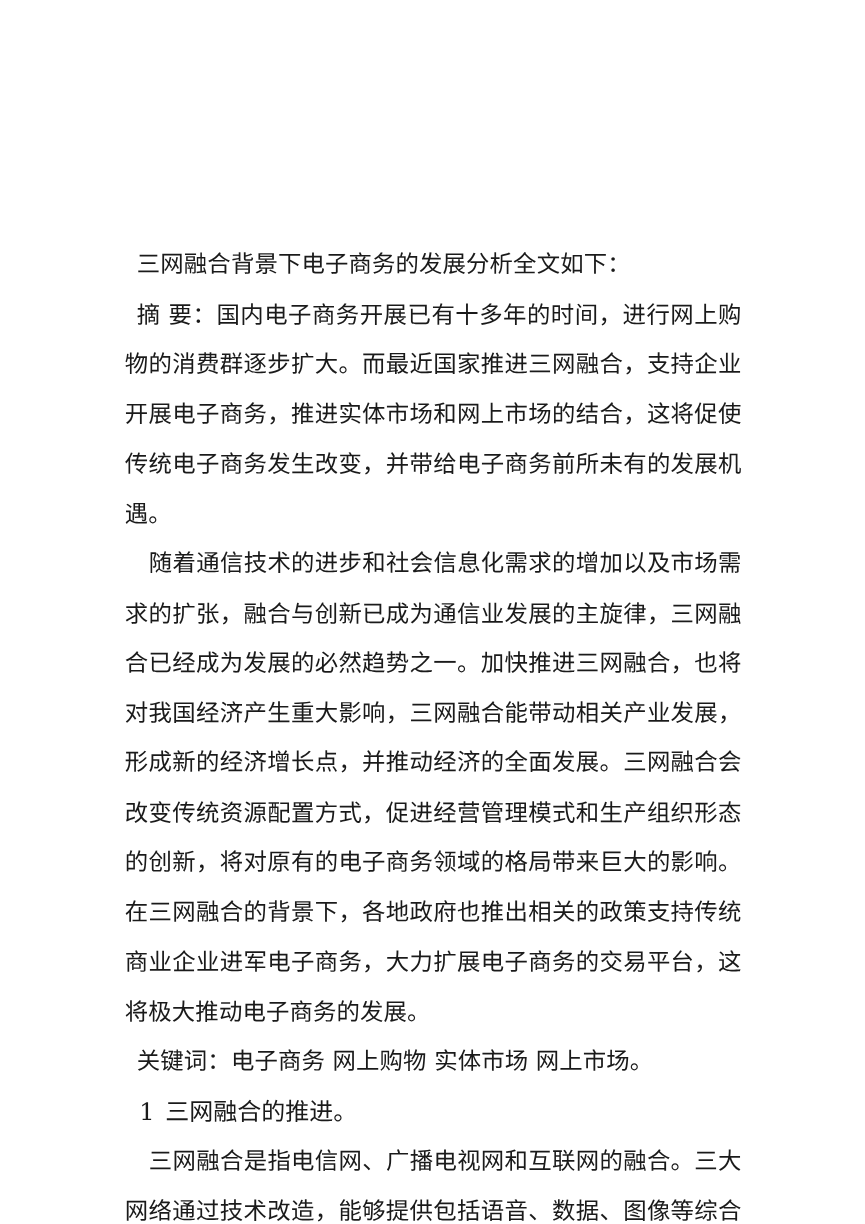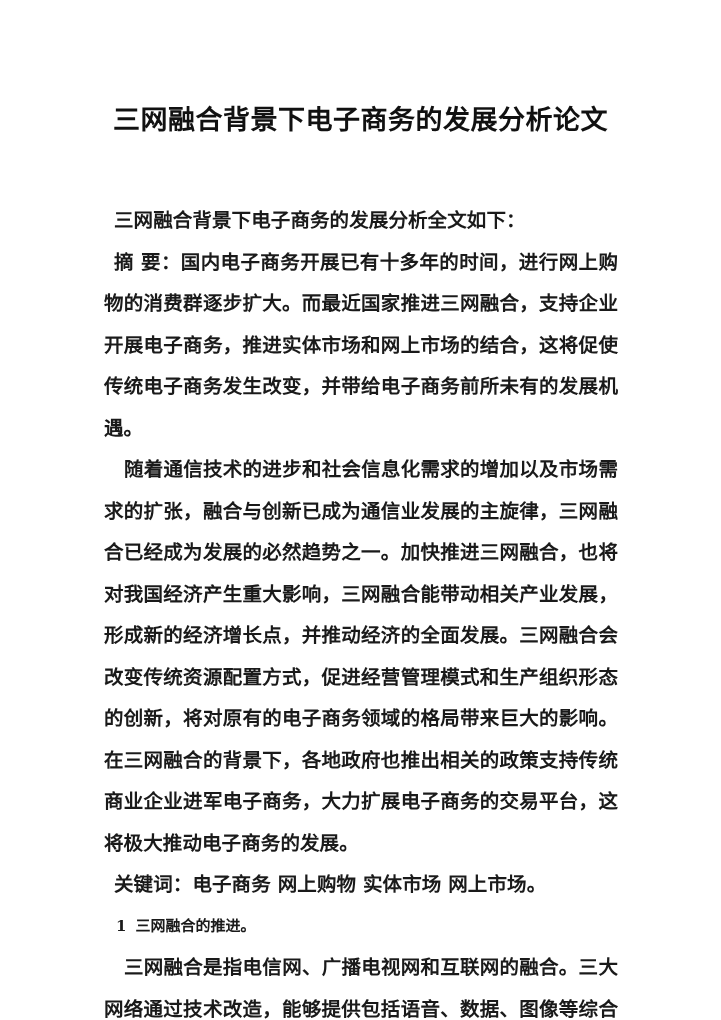--- a/index.html
+++ b/index.html
@@ -44,57 +44,56 @@
   }
 
   .para {
     margin: 0;
     font-size: 19.5px;
     line-height: 41.5px;
     text-align: justify;
     text-justify: inter-character;
     color: #1a1a1a;
     letter-spacing: 0.1px;
-    font-weight: 700;
+    font-weight: 400;
   }
 
   
   .para.indent-1 {
     text-indent: 20px;
   }
 
   .para.indent-half {
     text-indent: 10px;
   }
 
   
   .section-heading {
     margin: 0;
-    font-size: 15px;
+    font-size: 20px;
     line-height: 41.5px;
     text-indent: 12px;
     color: #1a1a1a;
-    font-weight: 700;
+    font-weight: 400;
   }
 
   .section-heading .sec-num {
     font-family: "DejaVu Serif", "Liberation Serif", serif;
   }
 
   .nbsp-gap {
     display: inline-block;
     width: 9px;
   }
 </style>
 </head>
 <body>
 
 <div class="page">
 
-  <h1 class="doc-title">三网融合背景下电子商务的发展分析论文</h1>
 
   <div class="doc-body">
 
     <p class="para indent-half">三网融合背景下电子商务的发展分析全文如下：</p>
 
     <p class="para indent-half">摘 要：国内电子商务开展已有十多年的时间，进行网上购物的消费群逐步扩大。而最近国家推进三网融合，支持企业开展电子商务，推进实体市场和网上市场的结合，这将促使传统电子商务发生改变，并带给电子商务前所未有的发展机遇。</p>
 
     <p class="para indent-1">随着通信技术的进步和社会信息化需求的增加以及市场需求的扩张，融合与创新已成为通信业发展的主旋律，三网融合已经成为发展的必然趋势之一。加快推进三网融合，也将对我国经济产生重大影响，三网融合能带动相关产业发展，形成新的经济增长点，并推动经济的全面发展。三网融合会改变传统资源配置方式，促进经营管理模式和生产组织形态的创新，将对原有的电子商务领域的格局带来巨大的影响。在三网融合的背景下，各地政府也推出相关的政策支持传统商业企业进军电子商务，大力扩展电子商务的交易平台，这将极大推动电子商务的发展。</p>
 
     <p class="para indent-half">关键词：电子商务 网上购物 实体市场 网上市场。</p>

